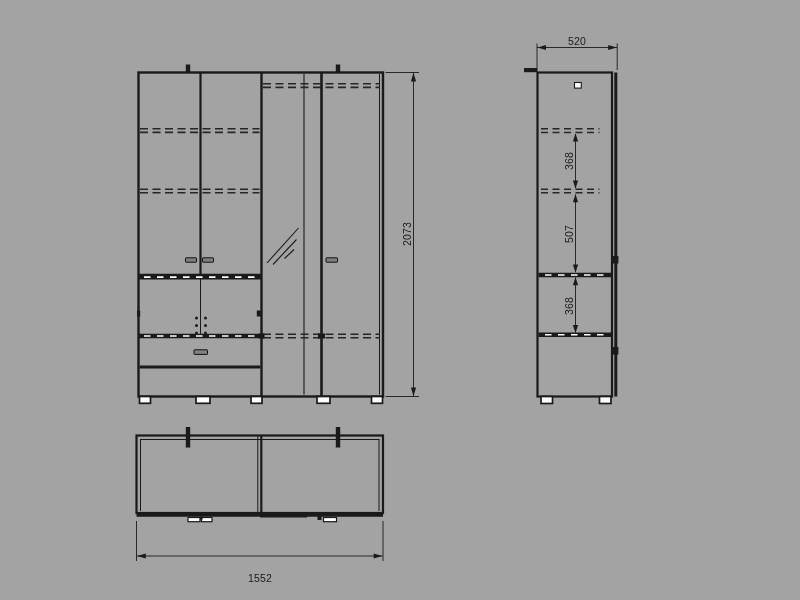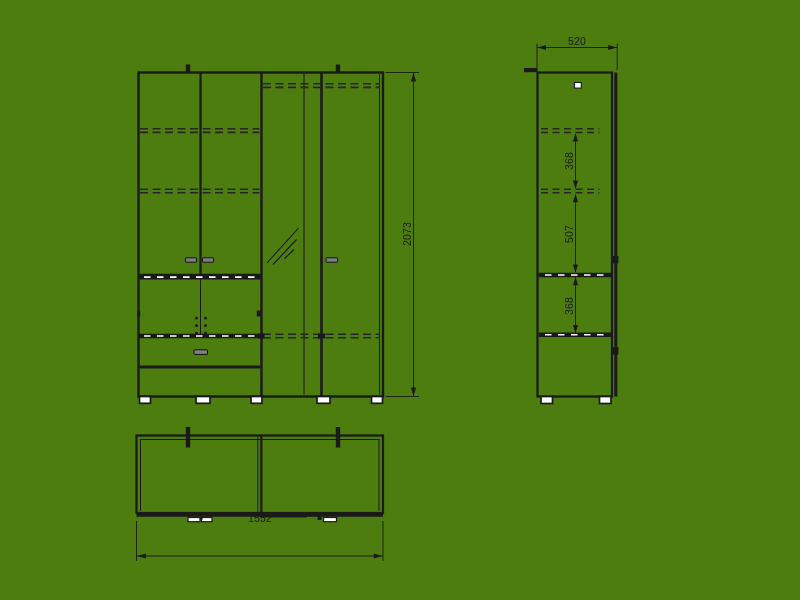--- a/index.html
+++ b/index.html
@@ -1,19 +1,19 @@
 <!DOCTYPE html>
 <html><head>
 <meta charset="utf-8">
 <style>
   html,body{margin:0;padding:0;background:#ffffff;}
   .canvas{
     position:relative;
     width:800px;height:600px;
-    background:#4d7c0f;
+    background:#a3a3a3;
     font-family:"Liberation Sans", sans-serif;
     overflow:hidden;
   }
   .linework{position:absolute;left:0;top:0;}
   .dim-label{
     position:absolute;
     font-size:10.5px;
     color:#1a1a1a;
     letter-spacing:.2px;
     white-space:nowrap;
@@ -202,15 +202,15 @@
     </g>
 
   </g>
 </svg>
 
 <div class="dim-label rot" style="left:407px; top:234px;">2073</div>
 <div class="dim-label" style="left:577px; top:40.5px;">520</div>
 <div class="dim-label rot" style="left:569px; top:161px;">368</div>
 <div class="dim-label rot" style="left:569px; top:233.5px;">507</div>
 <div class="dim-label rot" style="left:569px; top:305.5px;">368</div>
-<div class="dim-label" style="left:260px; top:518px;">1552</div>
+<div class="dim-label" style="left:260px; top:578px;">1552</div>
 
 </div>
 
 </body></html>

